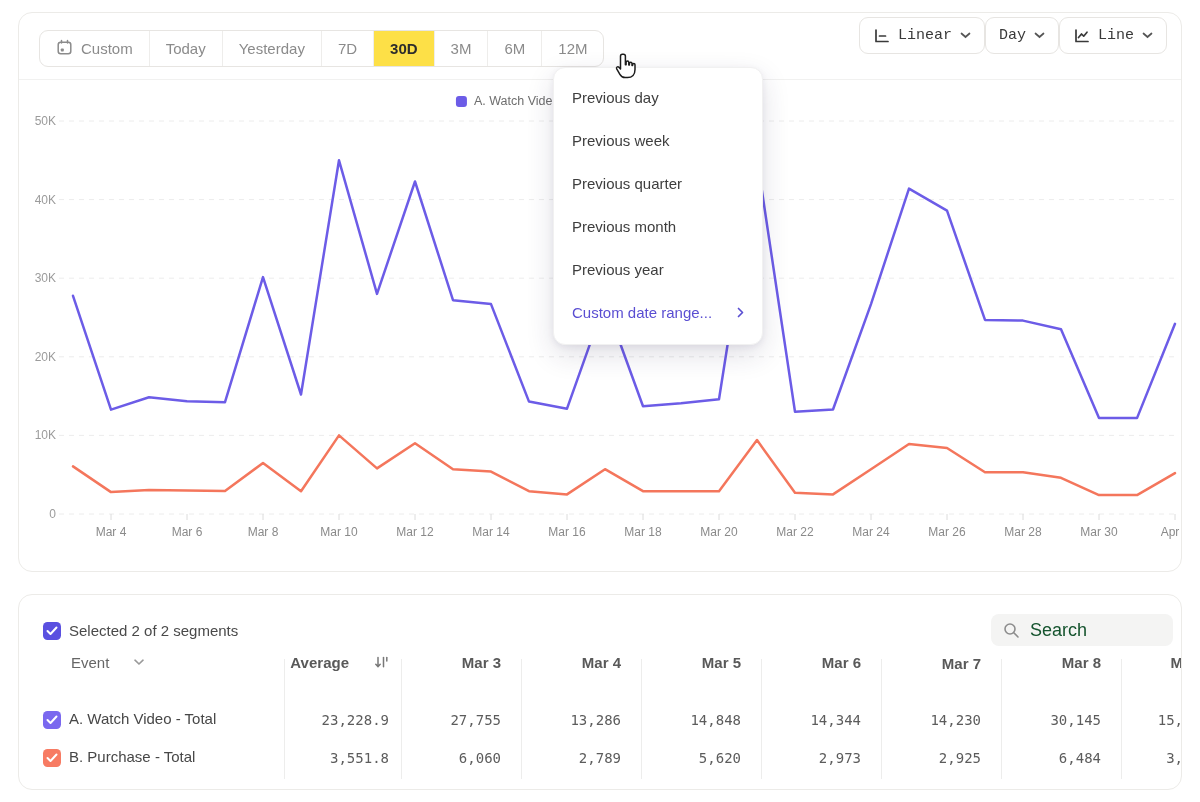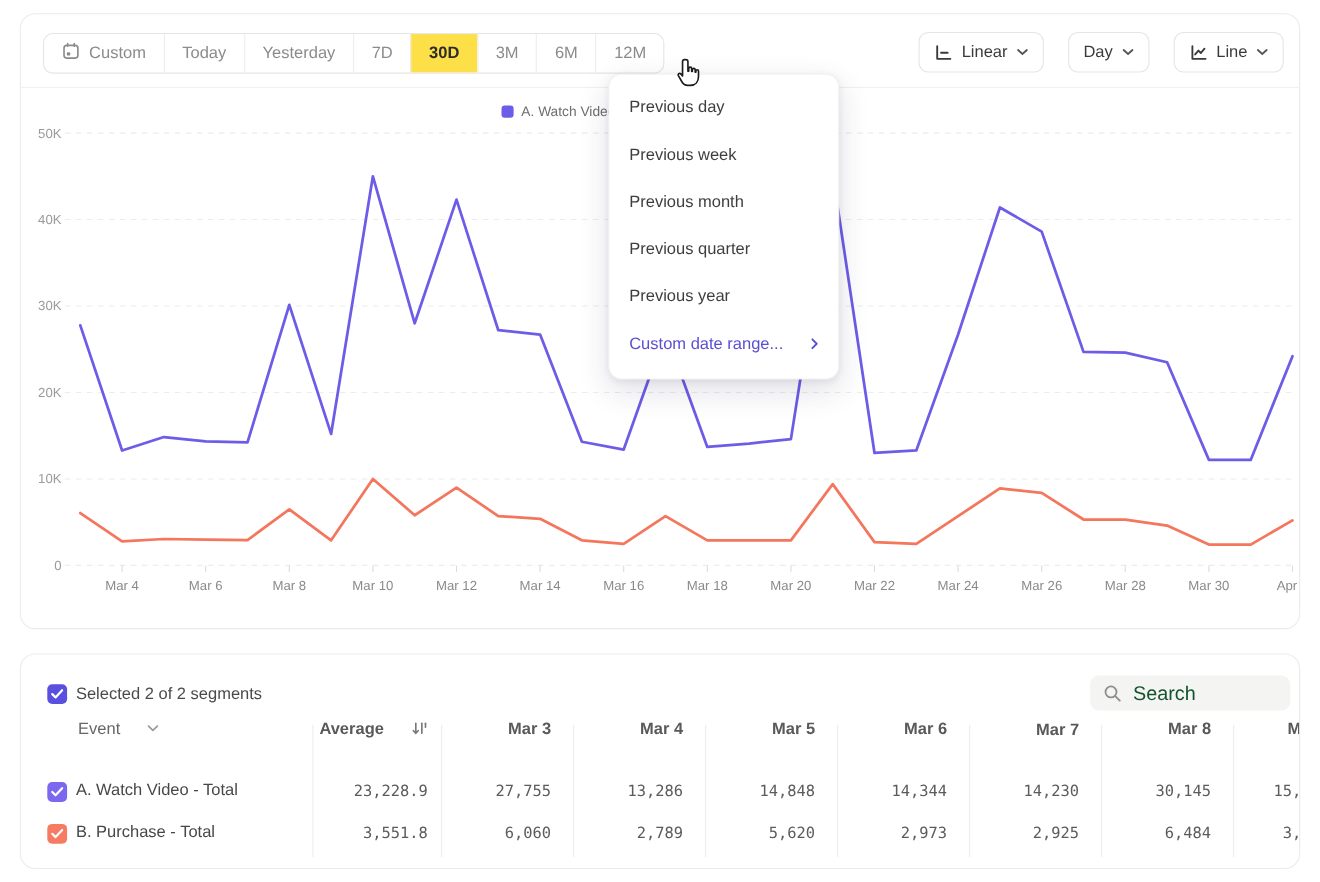--- a/index.html
+++ b/index.html
@@ -7,21 +7,21 @@
   .card { position:absolute; background:#fff; border:1px solid #ecebe8; border-radius:14px; }
   #chart-card { left:18px; top:12px; width:1164px; height:560px; }
   #segments-card { left:18px; top:594px; width:1164px; height:196px; overflow:hidden; }
 
   
   .seg-group { position:absolute; left:20px; top:17px; height:37px; display:flex; align-items:stretch; border:1px solid #e7e5e2; border-radius:9px; overflow:hidden; background:#fff; }
   .seg { display:flex; align-items:center; gap:8px; padding:0 16px; font-size:15px; color:#8b8b8b; border-left:1px solid #eeedeb; cursor:pointer; white-space:nowrap;text-align:center; }
   .seg:first-child { border-left:none; }
   .seg.selected { background:#fde047; color:#2c2c2c; font-weight:bold; }
   .compare-btn { position:absolute; left:539px; top:16px; height:38px; padding:0 21px; background:#dcd7f6; border:1.5px solid #c3bbf0; border-radius:10px; color:#4b40c9; font-size:15px; font-weight:500; font-family:inherit; cursor:pointer; }
-  .right-controls { position:absolute; right:14px; top:16px; display:flex; gap:22px; }
+  .right-controls { position:absolute; right:14px; top:4px; display:flex; gap:0;font-family:Liberation Mono, monospace; }
   .ctl-btn { display:flex; align-items:center; gap:8px; height:37px; padding:0 13px; background:#fff; border:1px solid #e7e5e2; border-radius:9px; font-size:15px; font-weight:500; color:#3a3a3a; font-family:inherit; cursor:pointer; }
   .ctl-btn svg { display:block; }
   .toolbar-divider { position:absolute; left:0; top:66px; width:100%; height:1px; background:#f1f1f0; }
 
   
   #chartSvg { position:absolute; left:0; top:0; z-index:1; }
   .legend { position:absolute; top:81px; left:50%; transform:translateX(-50%); display:flex; gap:24px; z-index:2; white-space:nowrap; }
   .legend-item { display:flex; align-items:center; gap:7px; font-size:12.5px; color:#6e6e6e; }
   .legend-swatch { width:11px; height:11px; border-radius:3px; }
 
@@ -170,22 +170,22 @@
       <div class="legend-item">
         <span class="legend-swatch" style="background: rgb(244, 118, 92);"></span>
         <span>B. Purchase - Total</span>
       </div>
     </div>
 
   <div class="menu">
     <div id="menuItems">
         <div class="menu-item">Previous day</div>
         <div class="menu-item">Previous week</div>
+        <div class="menu-item">Previous quarter</div>
         <div class="menu-item">Previous month</div>
-        <div class="menu-item">Previous quarter</div>
         <div class="menu-item">Previous year</div>
       </div>
     <div class="menu-item custom">
       <span>Custom date range...</span>
       <svg width="7" height="11" viewBox="0 0 7 11" fill="none" stroke="#5a4ed2" stroke-width="1.7" stroke-linecap="round" stroke-linejoin="round">
           <path d="M1.5 1.5l4 4-4 4"></path>
         </svg>
     </div>
   </div>
 

